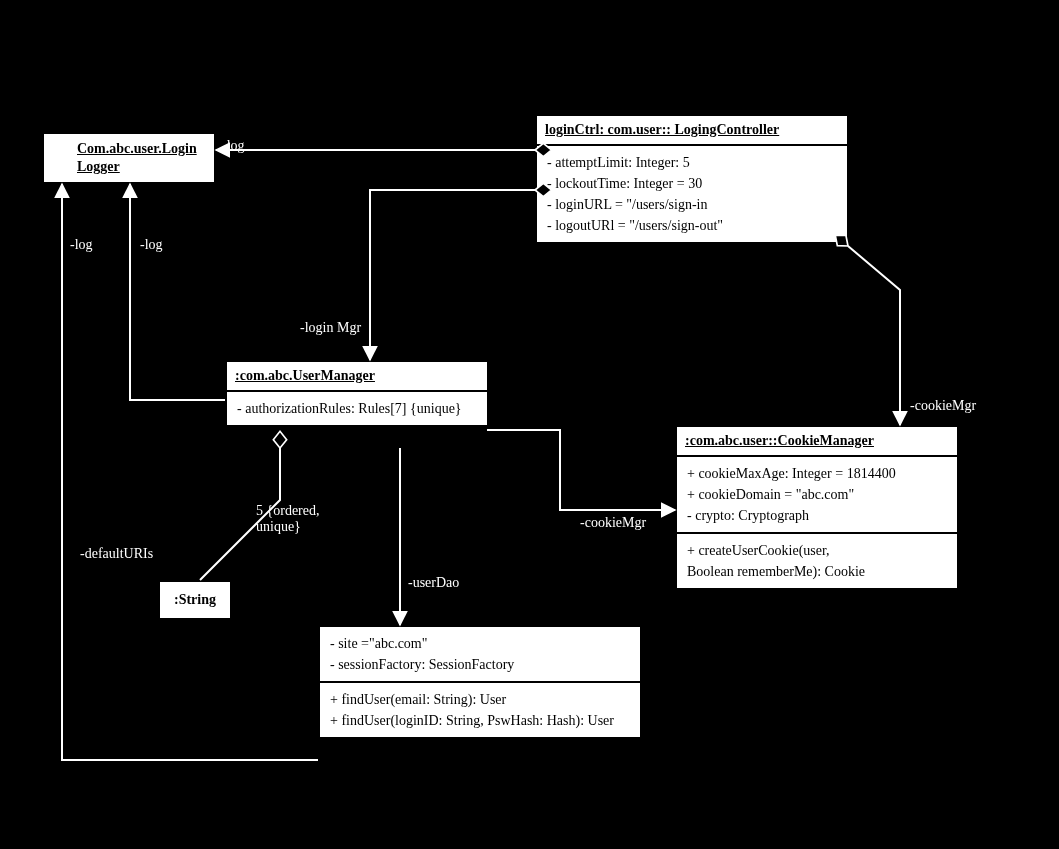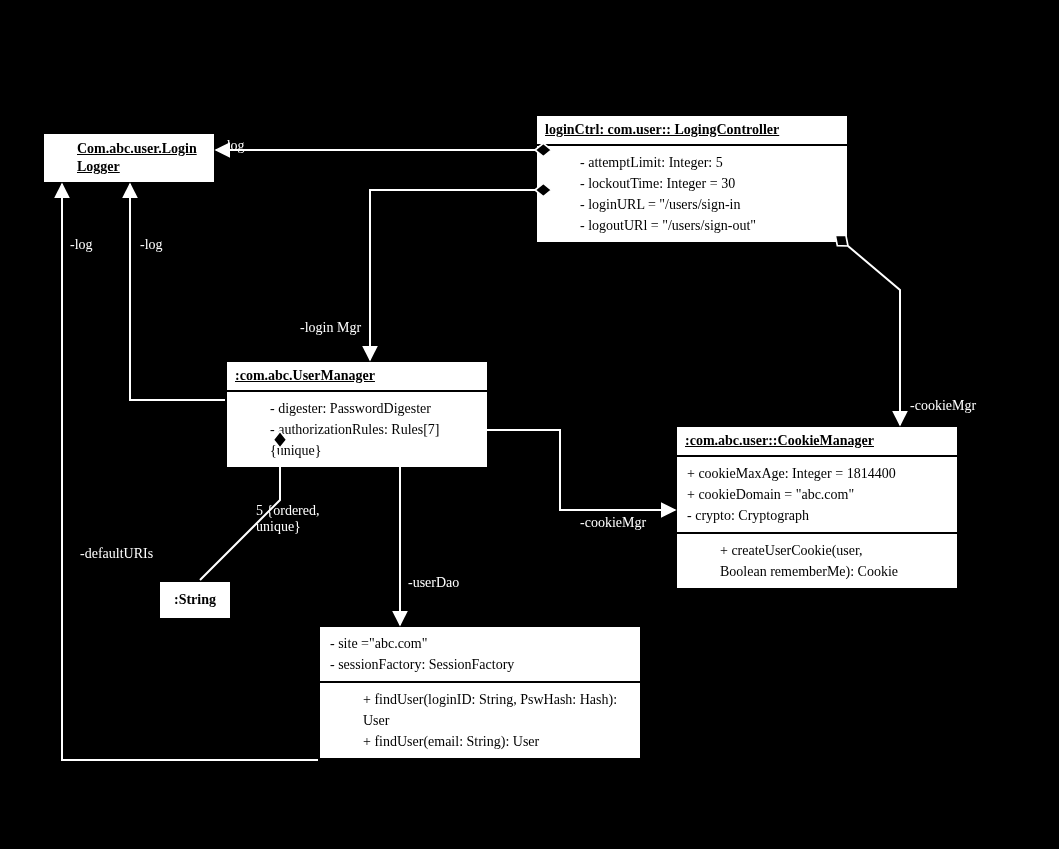--- a/index.html
+++ b/index.html
@@ -33,21 +33,21 @@
     text-decoration: underline;
     padding: 6px 8px;
     border-bottom: 2px solid #000;
   }
   .uml-title.noborder { border-bottom: none; }
   .uml-section {
     padding: 6px 10px;
     border-bottom: 2px solid #000;
     line-height: 1.5;
   }
-  .uml-section:last-child { border-bottom: none; margin-left: 33px; }
+  .uml-section:last-child { border-bottom: none; }
   .label {
     position: absolute;
     color: #fff;
     font-size: 14px;
     white-space: nowrap;
   }
   svg.lines {
     position: absolute;
     top: 0; left: 0;
     width: 1059px;
@@ -80,21 +80,20 @@
       <div>- attemptLimit: Integer: 5</div>
       <div>- lockoutTime: Integer = 30</div>
       <div>- loginURL = "/users/sign-in</div>
       <div>- logoutURl = "/users/sign-out"</div>
     </div>
   </div>
 
   <div class="uml-box" style="left:225px; top:360px; width:260px;">
     <div class="uml-title">:com.abc.UserManager</div>
     <div class="uml-section">
-      <div>- digester: PasswordDigester</div>
       <div>- authorizationRules: Rules[7] {unique}</div>
     </div>
   </div>
 
   <div class="uml-box" style="left:675px; top:425px; width:280px;">
     <div class="uml-title">:com.abc.user::CookieManager</div>
     <div class="uml-section">
       <div>+ cookieMaxAge: Integer = 1814400</div>
       <div>+ cookieDomain = "abc.com"</div>
       <div>- crypto: Cryptograph</div>
@@ -104,22 +103,22 @@
       <div>Boolean rememberMe): Cookie</div>
     </div>
   </div>
 
   <div class="uml-box" style="left:318px; top:625px; width:320px;">
     <div class="uml-section">
       <div>- site ="abc.com"</div>
       <div>- sessionFactory: SessionFactory</div>
     </div>
     <div class="uml-section">
+      <div>+ findUser(email: String): User</div>
       <div>+ findUser(loginID: String, PswHash: Hash): User</div>
-      <div>+ findUser(email: String): User</div>
     </div>
   </div>
 
   <div class="simple-box" style="left:158px; top:580px;">:String</div>
 
   <div class="label" style="left:222px; top:138px;">-log</div>
   <div class="label" style="left:70px; top:237px;">-log</div>
   <div class="label" style="left:140px; top:237px;">-log</div>
   <div class="label" style="left:300px; top:320px;">-login Mgr</div>
   <div class="label" style="left:910px; top:398px;">-cookieMgr</div>

